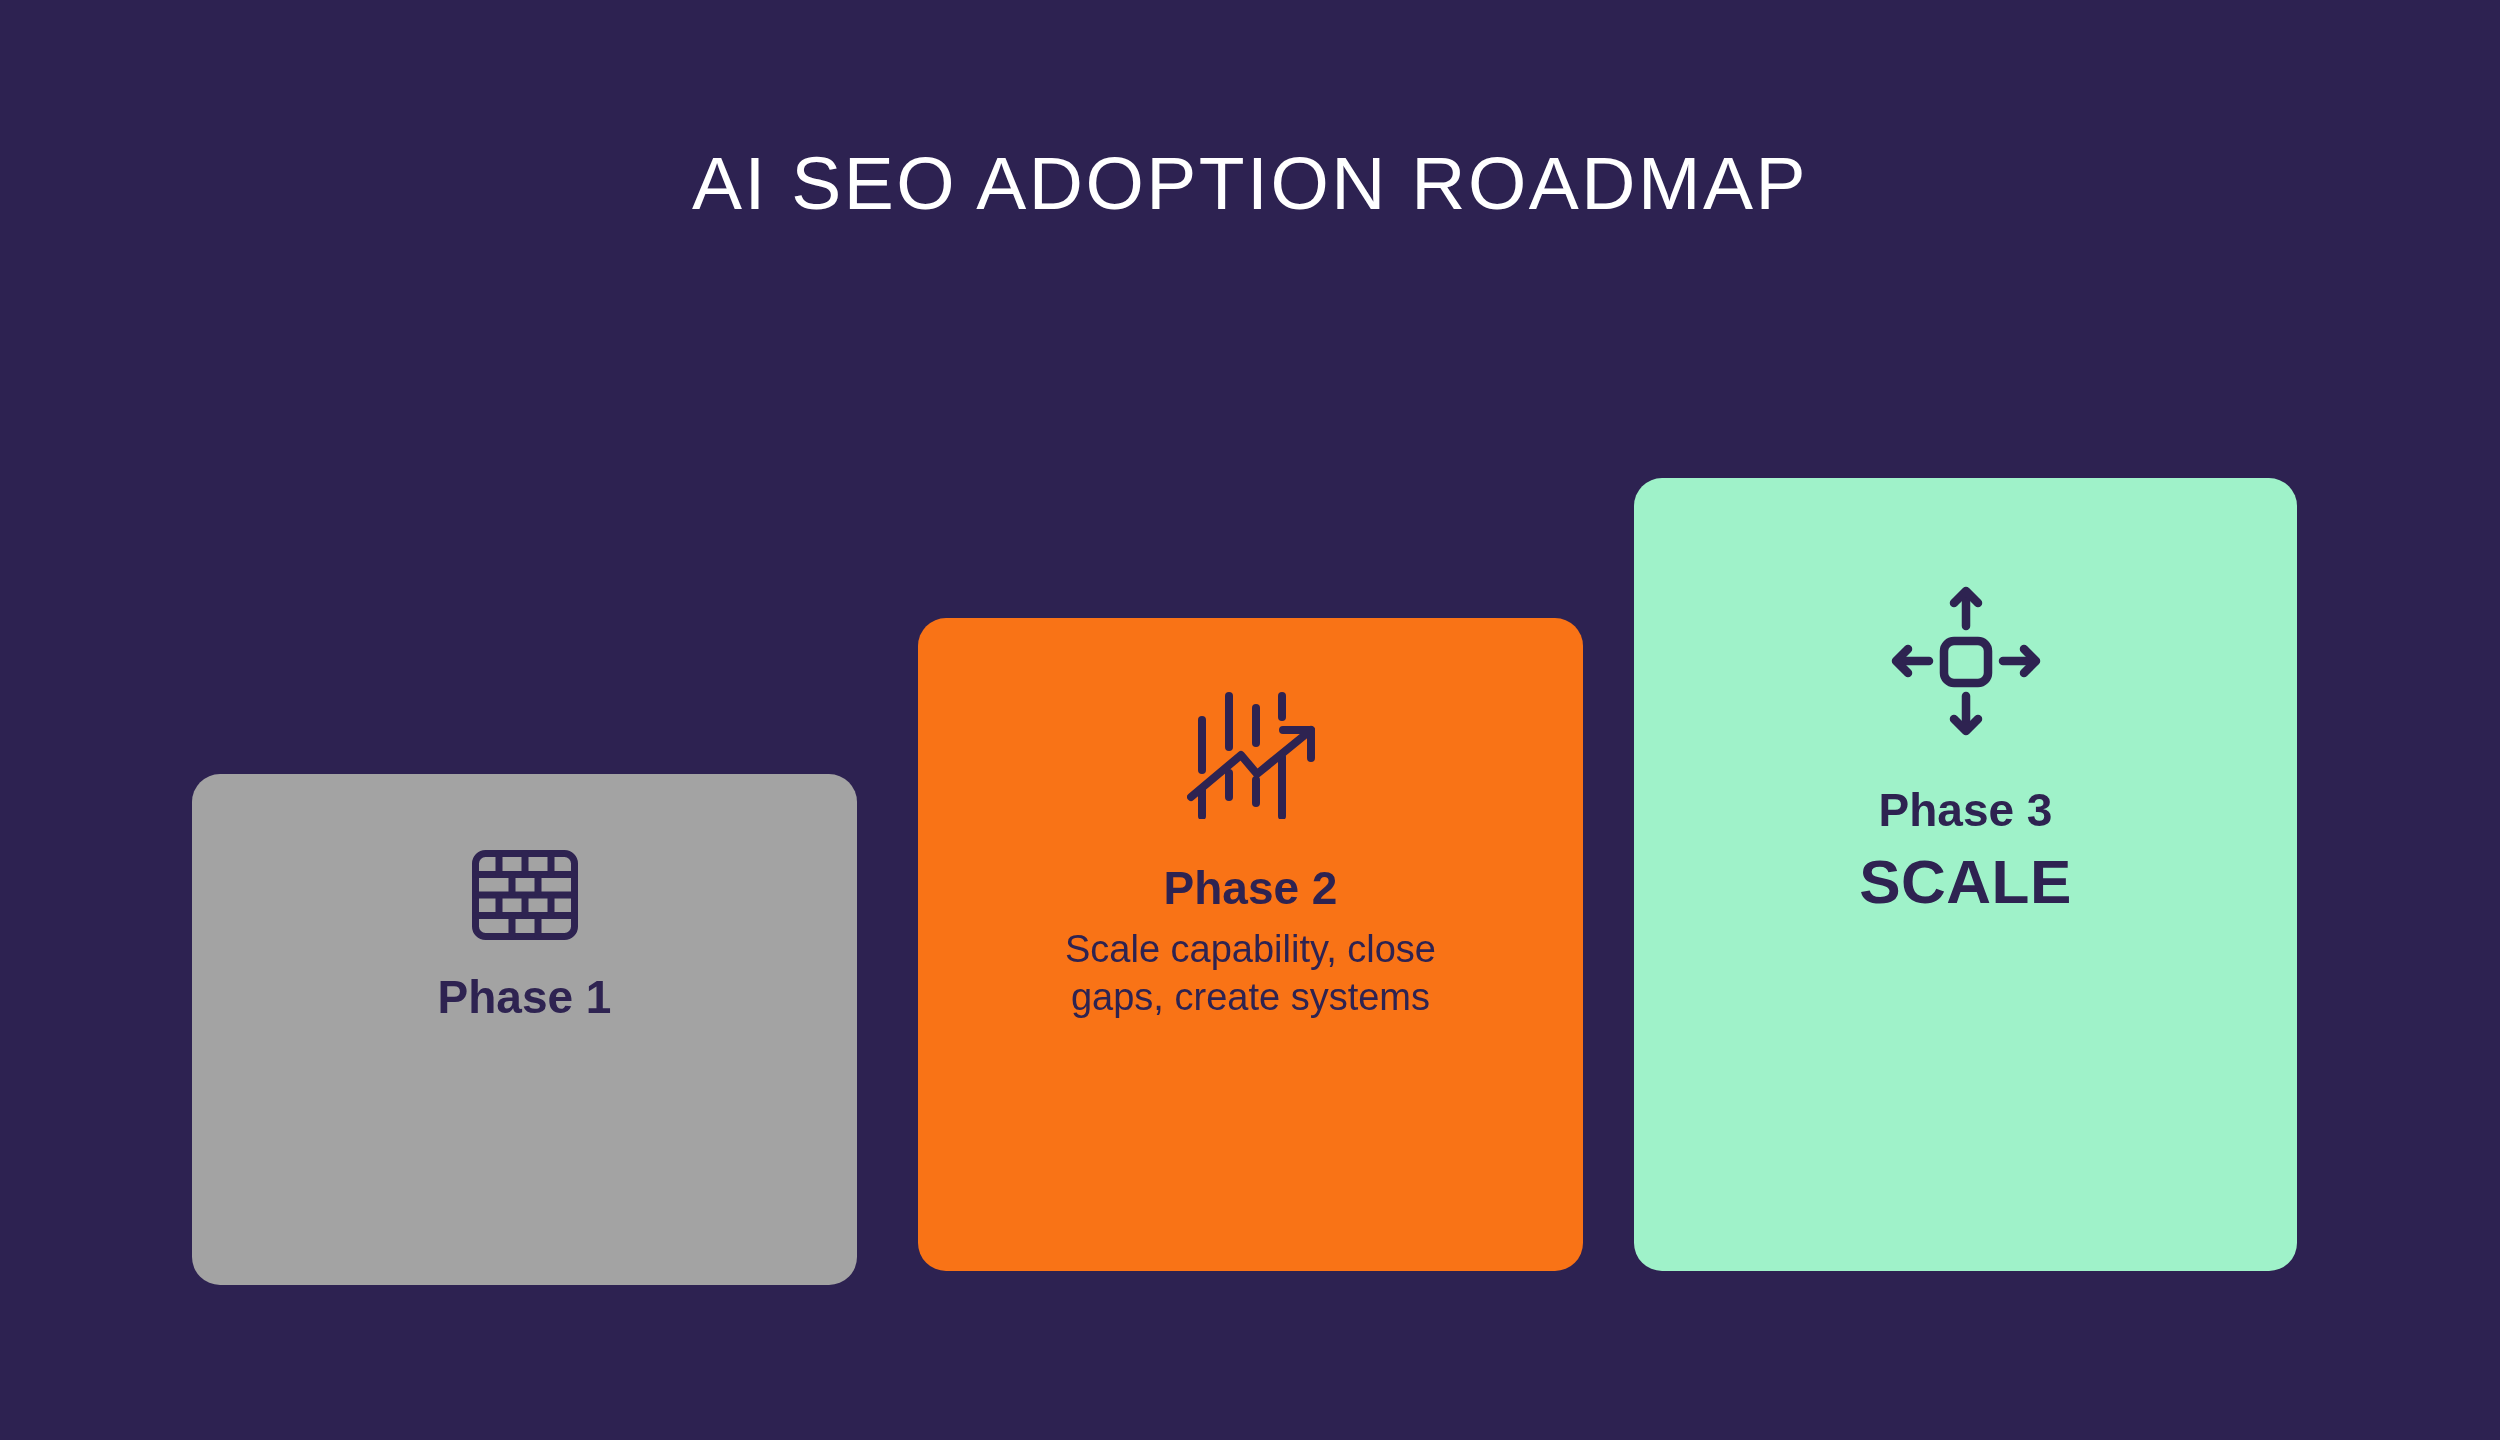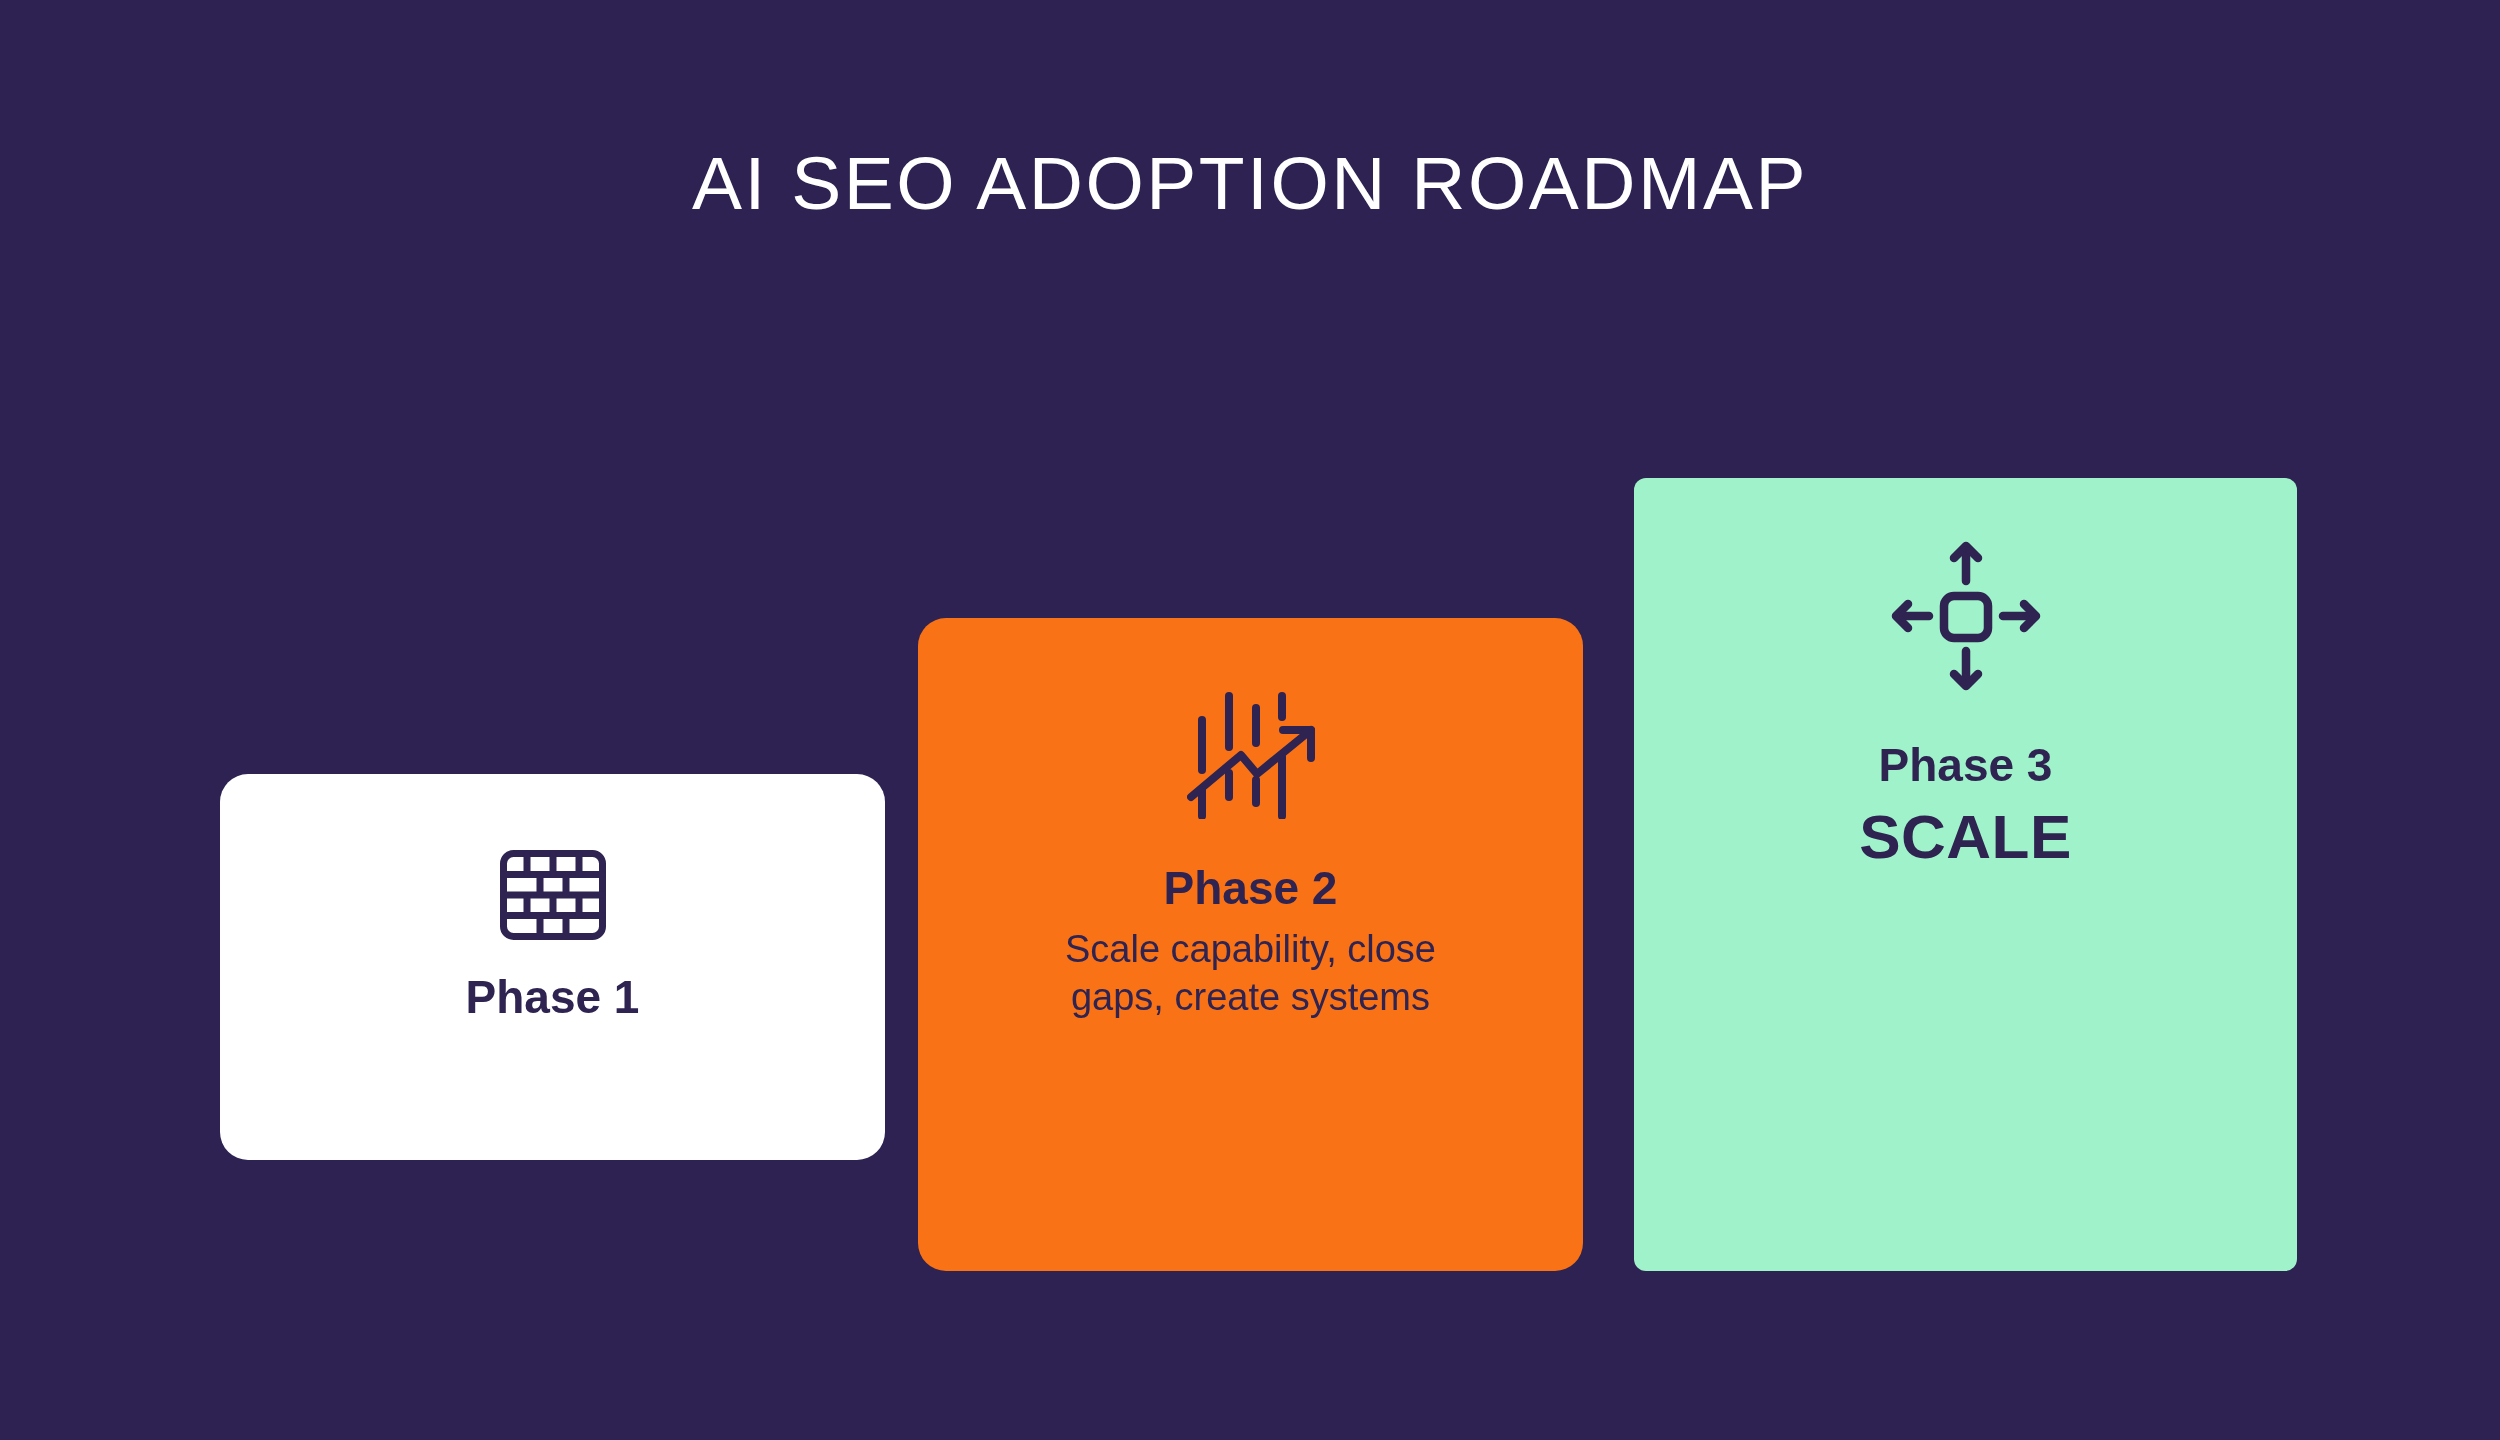--- a/index.html
+++ b/index.html
@@ -31,34 +31,33 @@
   .card {
     position: absolute;
     border-radius: 28px;
     display: flex;
     flex-direction: column;
     align-items: center;
     text-align: center;
     color: #2e2351;
   }
   .card-1 {
-    left: 220px; top: 774px; width: 665px; height: 386px;
-    background: #ffffff;
+    left: 192px; top: 774px; width: 665px; height: 511px;
+    background: #a3a3a3;
     padding-top: 76px;
   }
   .card-2 {
     left: 918px; top: 618px; width: 665px; height: 653px;
     background: #f97316;
     padding-top: 74px;
   }
   .card-3 {
     left: 1634px; top: 478px; width: 663px; height: 793px;
     background: #9ff2c9;
-    padding-top: 63px;
-    border-radius: 12px;
+    padding-top: 108px;
   }
   .icon-box { display: flex; align-items: center; justify-content: center; }
   .card-1 .icon-box { margin-bottom: 30px; }
   .card-2 .icon-box { margin-bottom: 42px; }
   .card-3 .icon-box { margin-bottom: 47px; }
   .icon-box svg { display: block; stroke: #2e2351; fill: none; }
   .phase-label {
     font-size: 46px;
     font-weight: 700;
     line-height: 1.2;

